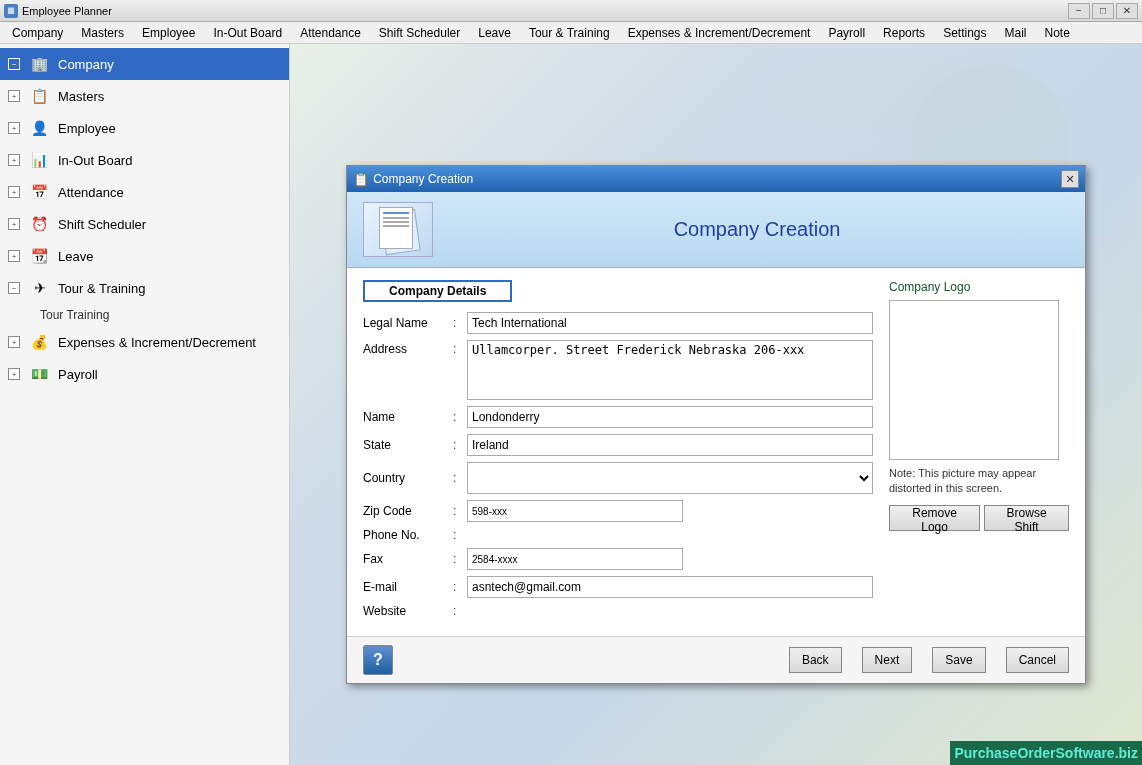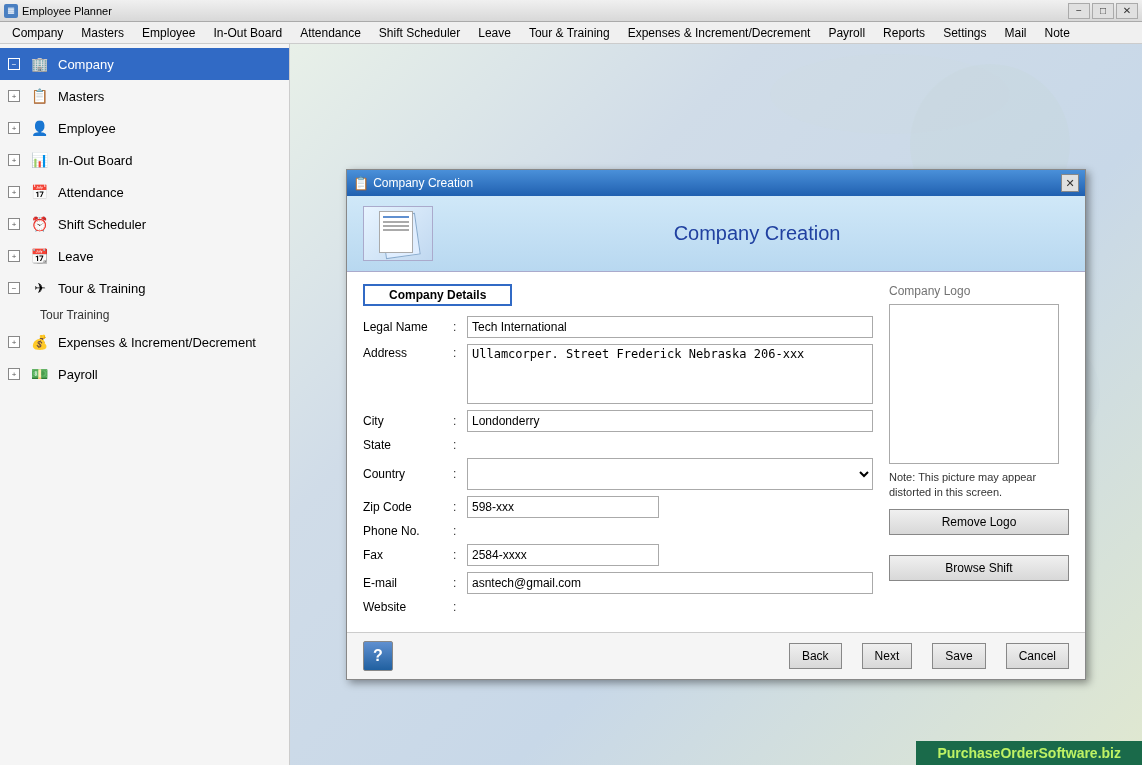--- a/index.html
+++ b/index.html
@@ -275,57 +275,56 @@
     .form-select {
       flex: 1;
       height: 22px;
       border: 1px solid #aaa;
       padding: 15px 4px;
       font-size: 12px;
       background: white;
       outline: none;
     }
     .form-input-sm {
-      width: 192px;
+      width: 216px;
       height: 22px;
       border: 1px solid #aaa;
       padding: 2px 4px;
-      font-size: 12px;
+      font-size: 10px;
       background: white;
       outline: none;
     }
 
     
     .logo-section {
       width: 180px;
       flex-shrink: 0;
     }
     .logo-title {
       font-size: 12px;
       font-weight: normal;
       margin-bottom: 6px;
-      color: #737373;
+      color: #14532d;
     }
     .logo-box {
       width: 170px;
       height: 160px;
       border: 1px solid #aaa;
       background: white;
       margin-bottom: 6px;
     }
     .logo-note {
       font-size: 11px;
       color: #333;
       line-height: 1.4;
       margin-bottom: 8px;
     }
     .logo-buttons {
       display: flex;
-      gap: 20px;
-      flex-direction: column;
+      gap: 4px;
     }
 
     
     .btn {
       height: 26px;
       padding: 0 12px;
       border: 1px solid #888;
       background: linear-gradient(to bottom, #f0f0f0, #d8d8d8);
       cursor: pointer;
       font-size: 12px;
@@ -360,24 +359,24 @@
       display: flex;
       gap: 20px;
     }
 
     
     .watermark {
       position: absolute;
       bottom: 0;
       right: 0;
       background: #1a6a4a;
-      color: #bef264;
+      color: #5eead4;
       font-size: 14px;
       font-weight: bold;
-      padding: 4px 21px;
+      padding: 4px 4px;
     }
 
     
     .paper-icon {
       position: relative;
       width: 50px;
       height: 45px;
     }
     .paper-page {
       width: 35px;
@@ -551,29 +550,30 @@
 
             
             <div class="form-row" style="align-items:flex-start;">
               <span class="form-label" style="padding-top:2px;">Address</span>
               <span class="form-colon" style="padding-top:2px;">:</span>
               <textarea class="form-textarea" style="">Ullamcorper. Street Frederick Nebraska 206-xxx</textarea>
             </div>
 
             
             <div class="form-row">
-              <span class="form-label">City</span>
+              <span class="form-label">Name</span>
               <span class="form-colon">:</span>
               <input class="form-input" type="text" value="Londonderry" style="">
             </div>
 
             
             <div class="form-row">
               <span class="form-label">State</span>
               <span class="form-colon">:</span>
+              <input class="form-input" type="text" value="Ireland" style="">
             </div>
 
             
             <div class="form-row">
               <span class="form-label">Country</span>
               <span class="form-colon">:</span>
               <select class="form-select">
                 <option>Estonia</option>
                 <option>Ireland</option>
                 <option>USA</option>

